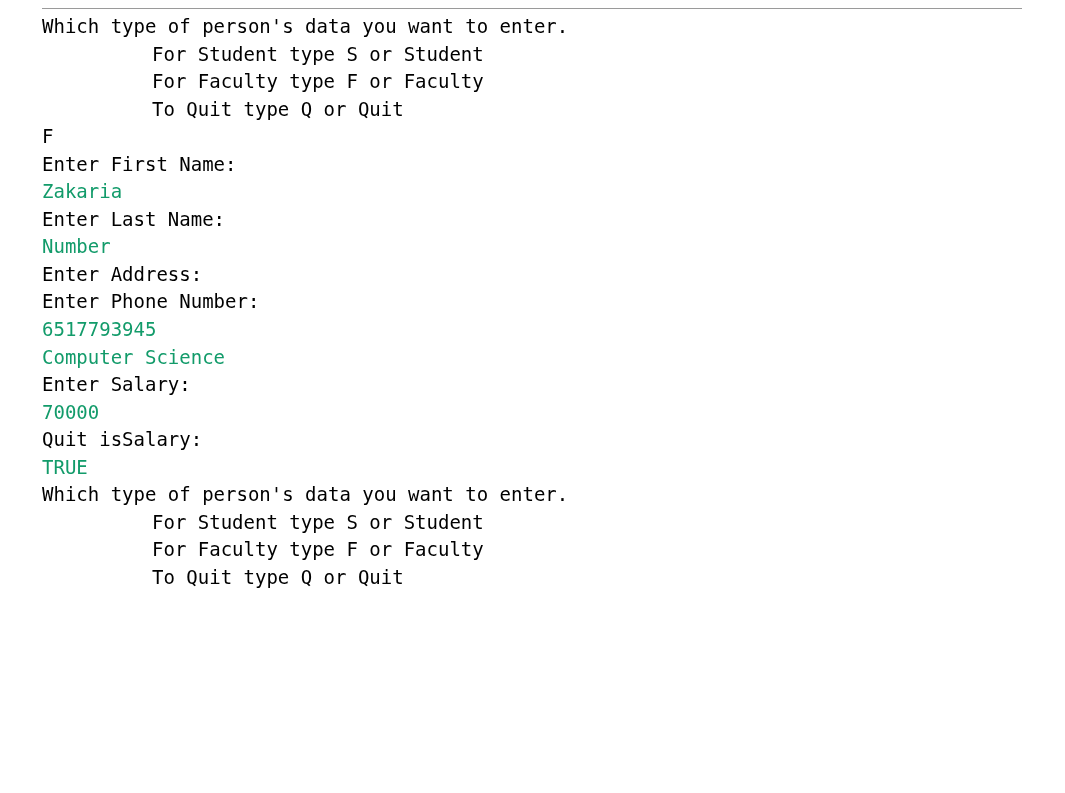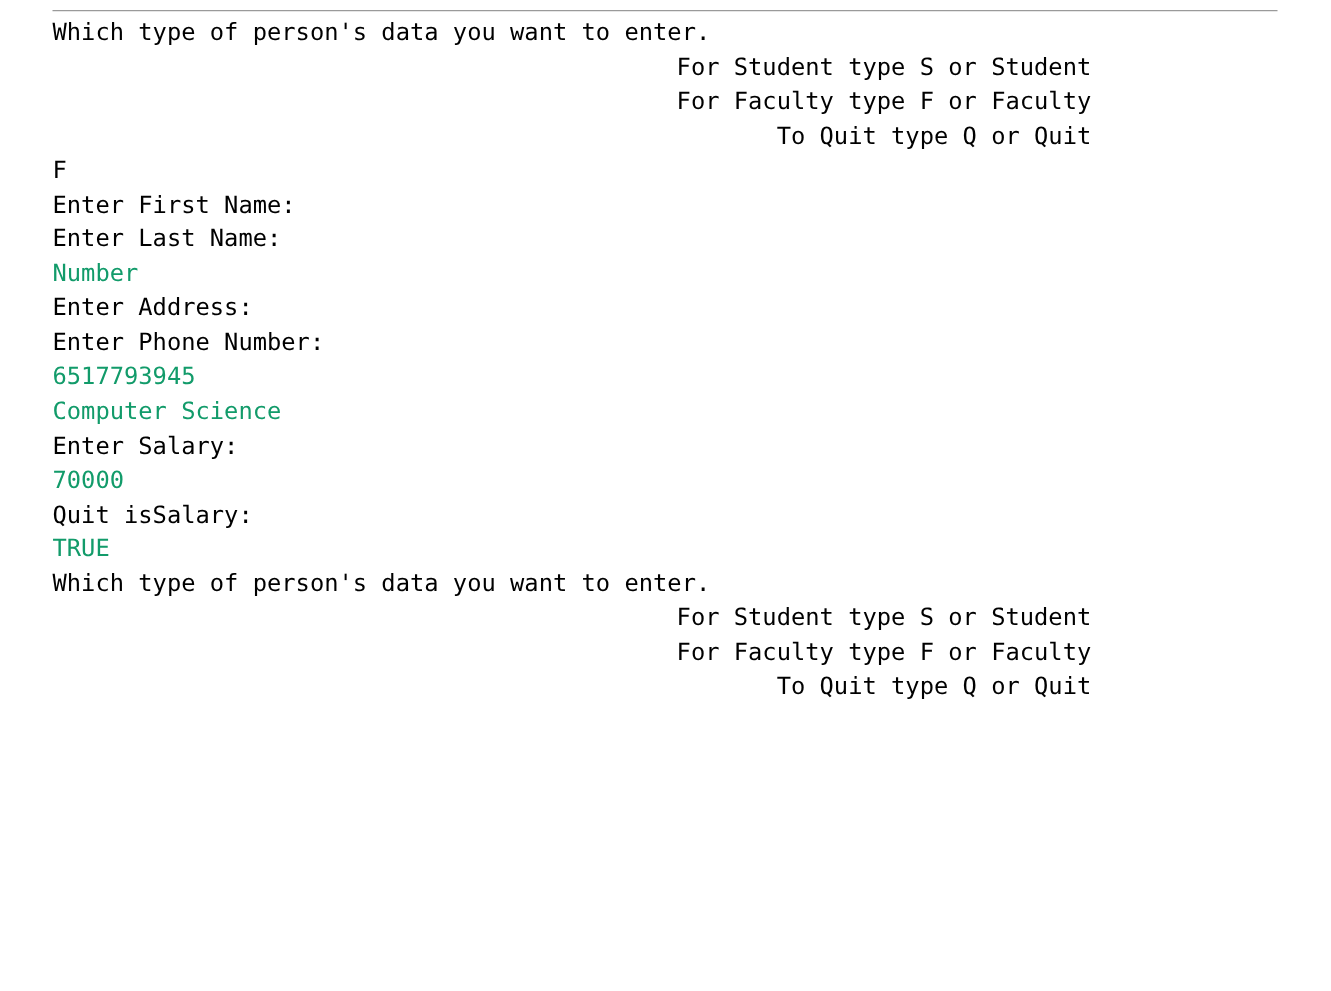--- a/index.html
+++ b/index.html
@@ -25,37 +25,37 @@
       white-space: pre;
     }
     .prompt {
       color: #000000;
     }
     .input {
       color: #129b6a;
     }
     .indent {
       padding-left: 110px; 
-      text-align: right;
     }
   </style>
 </head>
 <body>
 
 <div class="terminal">
   <div class="hr"></div>
 
   <div class="line prompt">Which type of person's data you want to enter.</div>
   <div class="line prompt indent">For Student type S or Student</div>
   <div class="line prompt indent">For Faculty type F or Faculty</div>
   <div class="line prompt indent">To Quit type Q or Quit</div>
 
   <div class="line prompt">F</div>
 
   <div class="line prompt">Enter First Name:</div>
+  <div class="line input">Zakaria</div>
 
   <div class="line prompt">Enter Last Name:</div>
   <div class="line input">Number</div>
 
   <div class="line prompt">Enter Address:</div>
 
   <div class="line prompt">Enter Phone Number:</div>
   <div class="line input">6517793945</div>
 
   <div class="line input">Computer Science</div>

